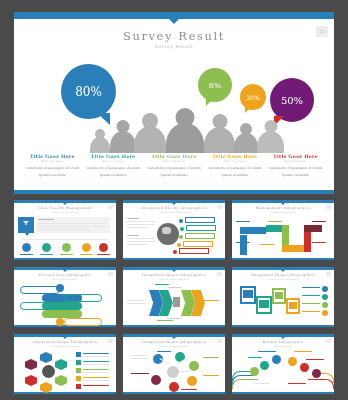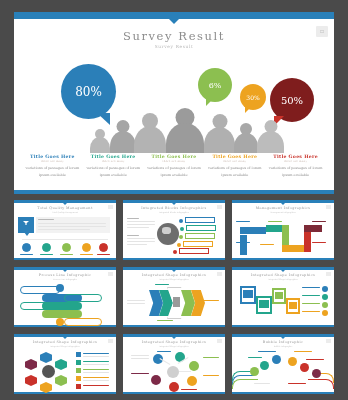--- a/index.html
+++ b/index.html
@@ -74,21 +74,21 @@
     border-style: solid;
   }
   .b80 { left: 47px;  top: 52px;  width: 55px; height: 55px; background: #2b7fb8; font-size: 12px; }
   .b80 .tail { bottom: -6px; left: 36px; border-width: 12px 0 0 13px; border-color: #2b7fb8 transparent transparent transparent; }
   .b60 { left: 104px; top: 43px;  width: 46px; height: 46px; background: #23a58c; font-size: 10.5px; }
   .b60 .tail { bottom: -5px; left: 30px; border-width: 11px 0 0 11px; border-color: #23a58c transparent transparent transparent; }
   .b40 { left: 184px; top: 56px;  width: 34px; height: 34px; background: #8cbf50; font-size: 8px; }
   .b40 .tail { bottom: -4px; left: 8px; border-width: 9px 9px 0 0; border-color: #8cbf50 transparent transparent transparent; }
   .b30 { left: 226px; top: 72px;  width: 26px; height: 26px; background: #eda320; font-size: 6px; }
   .b30 .tail { bottom: -3px; left: 5px; border-width: 7px 7px 0 0; border-color: #eda320 transparent transparent transparent; }
-  .b50 { left: 256px; top: 66px;  width: 44px; height: 44px; background: #7f1d1d; font-size: 10px; }
+  .b50 { left: 256px; top: 66px;  width: 44px; height: 44px; background: #701a75; font-size: 10px; }
   .b50 .tail { bottom: -4px; left: 4px; border-width: 10px 10px 0 0; border-color: #c9322a transparent transparent transparent; }
 
   
   .crowd { position: absolute; left: 0; top: 96px; width: 100%; height: 45px; }
   .person { position: absolute; bottom: 0; }
   .person .head {
     position: absolute; left: 50%; transform: translateX(-50%);
     border-radius: 50%;
   }
   .person .body {

